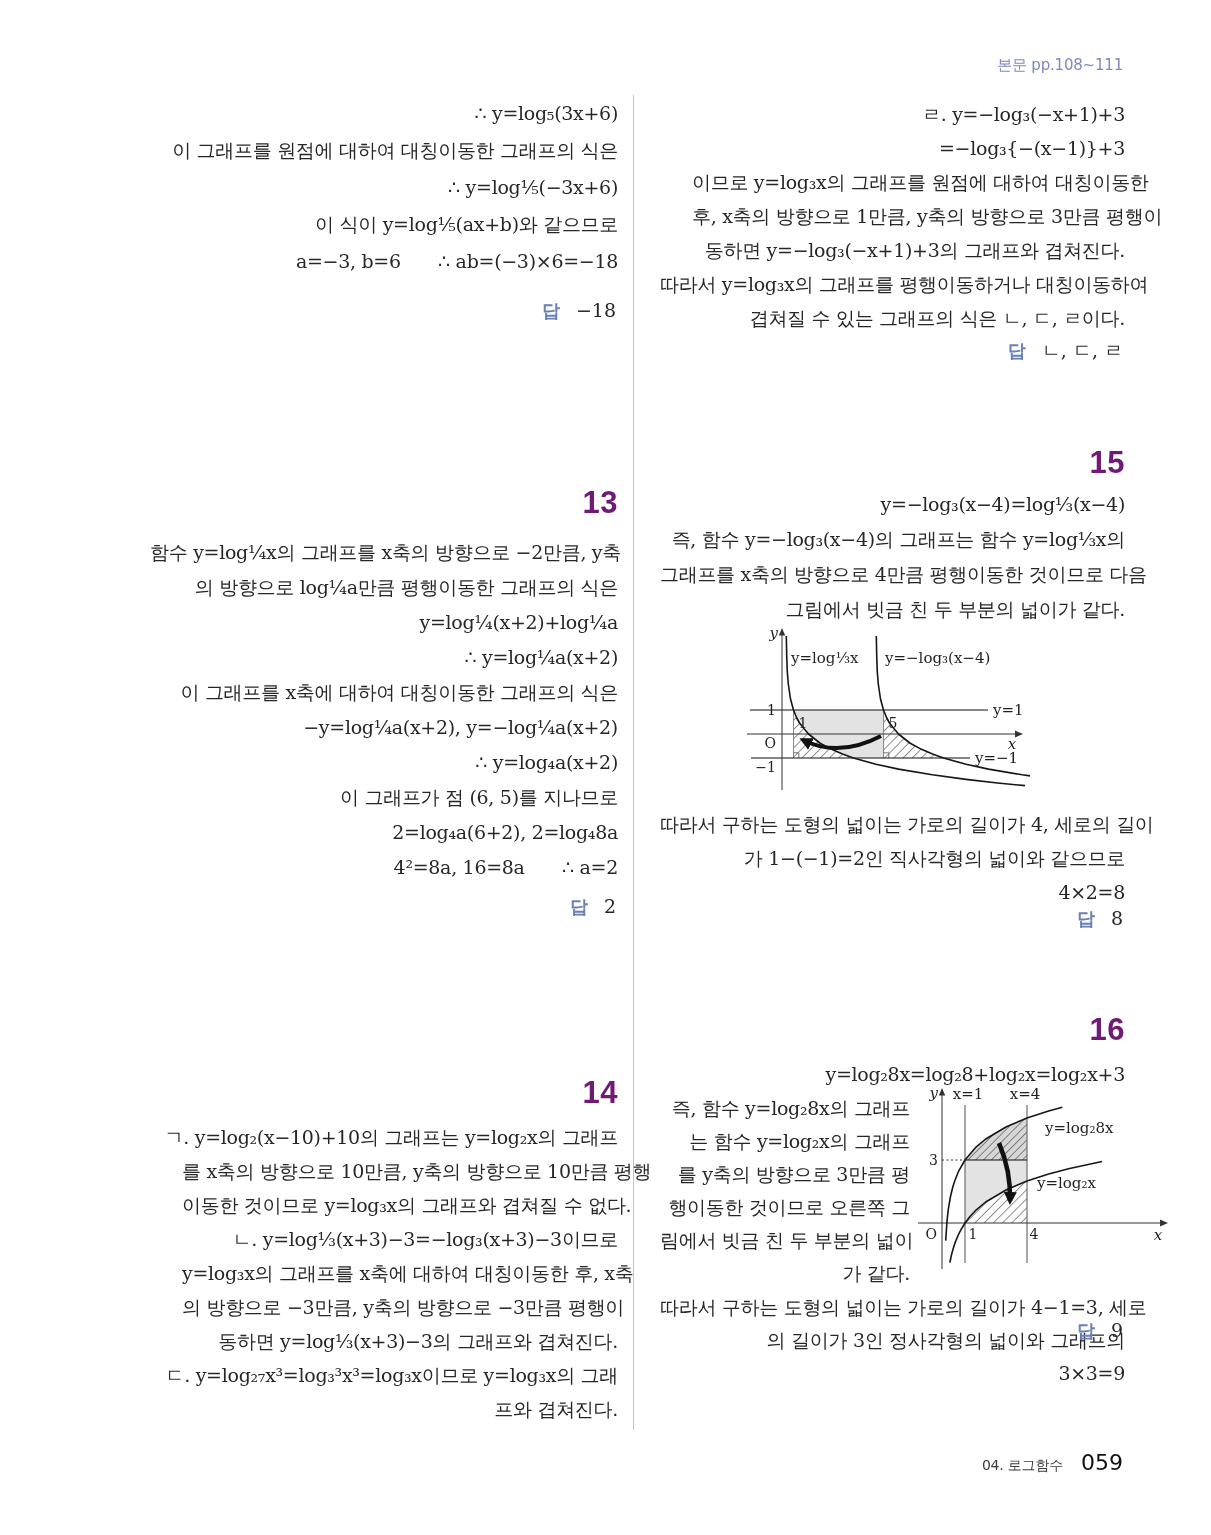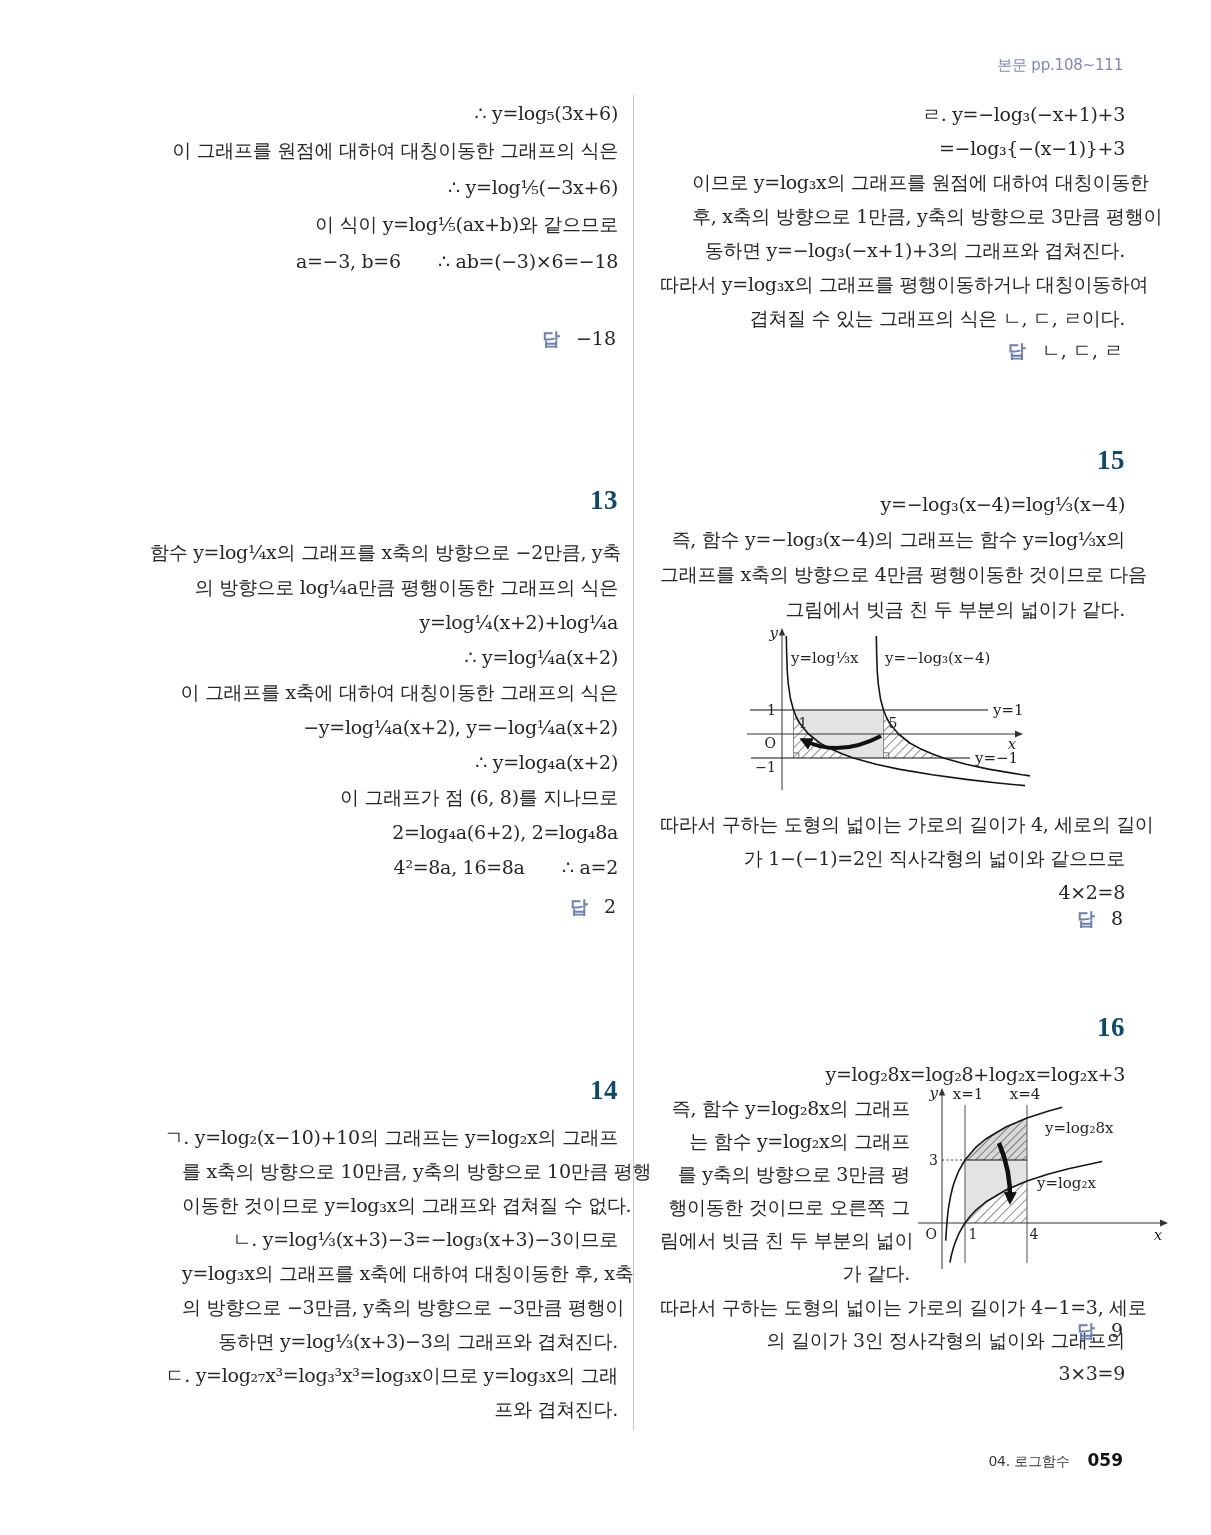--- a/index.html
+++ b/index.html
@@ -12,30 +12,30 @@
   .col-left{left:150px;width:468px;}
   .col-right{left:660px;width:465px;}
   .block{position:absolute;left:0;right:0;}
   .lines .tline{font-size:19px;letter-spacing:-0.3px;white-space:nowrap;color:#262626;}
   .lh37 .tline{line-height:37px;}
   .lh35 .tline{line-height:35px;}
   .lh34 .tline{line-height:34px;}
   .lh33 .tline{line-height:33px;}
   .ind1{padding-left:32px;}
   .ind2{padding-left:46px;}
-  .pnum{font-family:Liberation Serif, serif;font-weight:bold;font-size:27px;
-        color:#0c4a6e;letter-spacing:0.5px;}
+  .pnum{font-family:Liberation Sans, sans-serif;font-weight:bold;font-size:31px;
+        color:#701a75;letter-spacing:0.5px;}
   .answer{position:absolute;right:2px;font-size:19px;white-space:nowrap;}
   .answer .alabel{color:#6b80b3;font-family:"DejaVu Sans","Liberation Sans",sans-serif;
                   font-weight:bold;margin-right:16px;font-size:18px;}
   .answer .aval{color:#262626;}
   .footer{position:absolute;top:1450px;right:88px;display:flex;align-items:baseline;gap:18px;
           font-family:"DejaVu Sans","Liberation Sans",sans-serif;margin-left:24px;}
   .footer .chapter{font-size:14px;color:#3a3a3a;letter-spacing:-0.2px;}
-  .footer .pagenum{font-size:17px;font-weight:bold;color:#111;}
+  .footer .pagenum{font-size:22px;font-weight:normal;color:#111;}
   .graph{position:absolute;}
   .gtext{font-family:"DejaVu Serif","Liberation Serif",serif;font-size:15px;fill:#1f1f1f;}
   .gita{font-style:italic;}
   .gsmall{font-size:14px;}
 </style>
 </head>
 <body>
 
 <div class="page">
 
@@ -43,34 +43,34 @@
   <div class="divider"></div>
 
   <div class="col col-left">
     <div class="block lines lh37" style="top:0;">
         <div class="tline">∴ y=log₅(3x+6)</div>
         <div class="tline">이 그래프를 원점에 대하여 대칭이동한 그래프의 식은</div>
         <div class="tline">∴ y=log⅕(−3x+6)</div>
         <div class="tline">이 식이 y=log⅕(ax+b)와 같으므로</div>
         <div class="tline">a=−3, b=6  ∴ ab=(−3)×6=−18</div>
       </div>
-    <div class="answer" style="top:232px;">
+    <div class="answer" style="top:204px;">
       <span class="alabel">답</span><span class="aval">−18</span>
     </div>
 
     <div class="block pnum" style="top:390px;">13</div>
     <div class="block lines lh35" style="top:440px;">
         <div class="tline">함수 y=log¼x의 그래프를 x축의 방향으로 −2만큼, y축</div>
         <div class="tline">의 방향으로 log¼a만큼 평행이동한 그래프의 식은</div>
         <div class="tline">y=log¼(x+2)+log¼a</div>
         <div class="tline">∴ y=log¼a(x+2)</div>
         <div class="tline">이 그래프를 x축에 대하여 대칭이동한 그래프의 식은</div>
         <div class="tline">−y=log¼a(x+2), y=−log¼a(x+2)</div>
         <div class="tline">∴ y=log₄a(x+2)</div>
-        <div class="tline">이 그래프가 점 (6, 8)를 지나므로</div>
+        <div class="tline">이 그래프가 점 (6, 5)를 지나므로</div>
         <div class="tline">2=log₄a(6+2), 2=log₄8a</div>
         <div class="tline">4²=8a, 16=8a  ∴ a=2</div>
       </div>
     <div class="answer" style="top:800px;">
       <span class="alabel">답</span><span class="aval">2</span>
     </div>
 
     <div class="block pnum" style="top:980px;">14</div>
     <div class="block lines lh34" style="top:1025px;">
         <div class="tline">ㄱ. y=log₂(x−10)+10의 그래프는 y=log₂x의 그래프</div>

